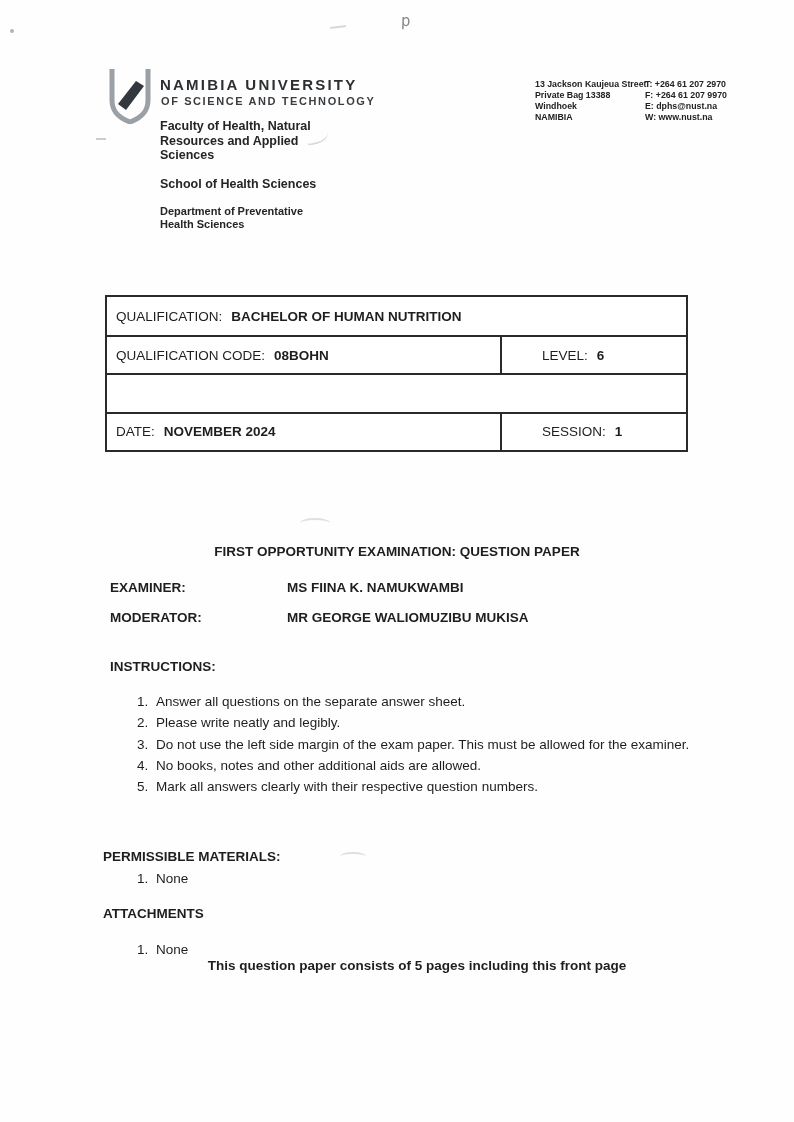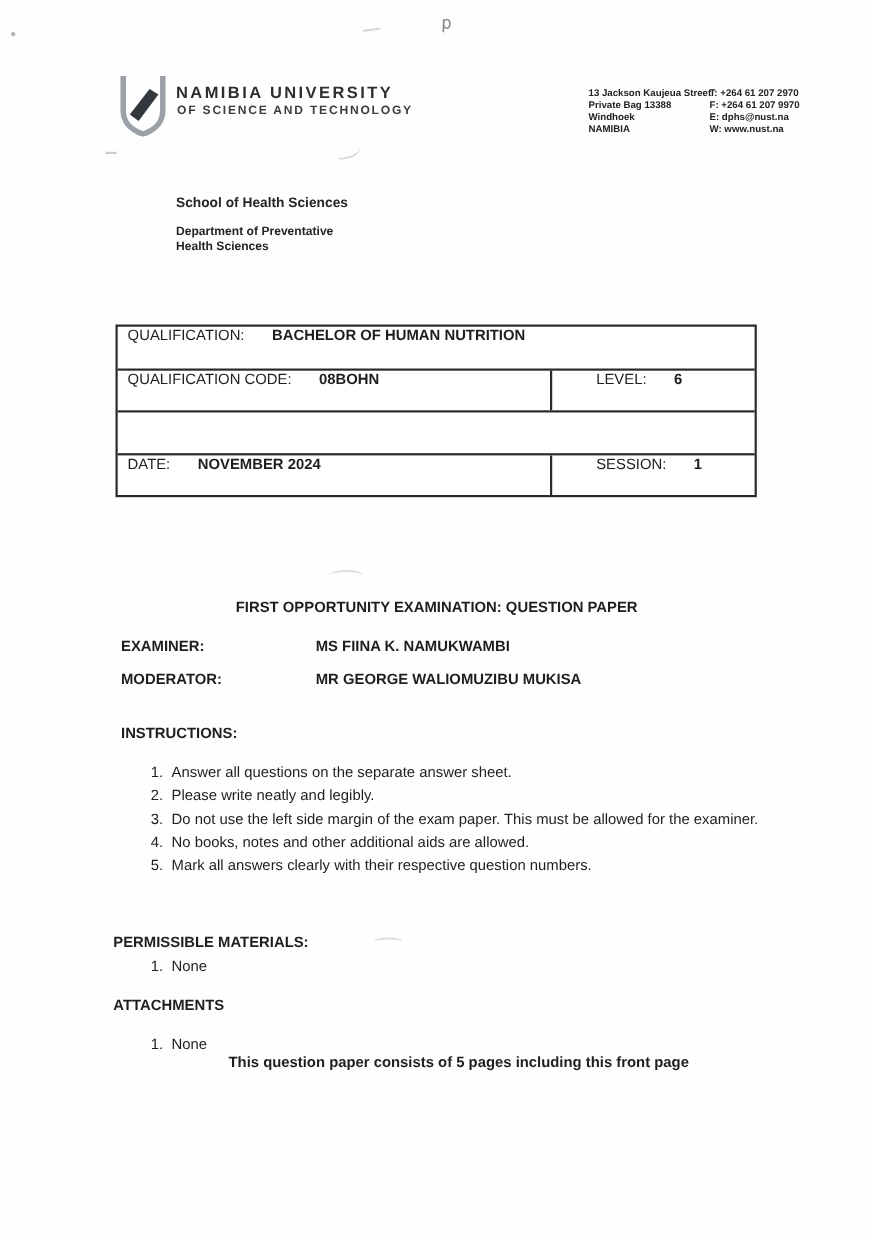--- a/index.html
+++ b/index.html
@@ -63,21 +63,21 @@
 
   
   .info-table{
     left:105px;top:295px;width:583px;
     border:2px solid #2a2a2a;
     box-sizing:border-box;
     background:#fff;
   }
   .it-row{display:flex;height:38.2px;border-top:2px solid #2a2a2a;box-sizing:border-box;}
   .it-row:first-child{border-top:none;}
-  .it-cell{display:flex;align-items:flex-start;padding-left:9px;box-sizing:border-box;font-size:13.5px;gap:16px;}
+  .it-cell{display:flex;align-items:center;padding-left:9px;box-sizing:border-box;font-size:13.5px;}
   .it-cell .lbl{white-space:pre;}
   .it-cell .val{font-weight:bold;margin-left:9px;white-space:pre;}
   .it-cell.c-left{width:395px;border-right:2px solid #2a2a2a;}
   .it-cell.c-right{flex:1;padding-left:40px;}
   .it-cell.c-full{flex:1;}
 
   
   .exam-title{
     left:0;top:544px;width:794px;
     text-align:center;
@@ -125,20 +125,25 @@
   <div class="abs logo-mark">
     <svg width="52" height="58" viewBox="0 0 52 58">
       <path d="M8 3 V34 C8 46 15 52 26 56 C37 52 44 46 44 34 V3" fill="none" stroke="#9aa0a5" stroke-width="5"></path>
       <polygon points="14,38 32,15 40,20 22,44" fill="#32383d"></polygon>
     </svg>
   </div>
 
   <div class="abs uni-name">NAMIBIA UNIVERSITY</div>
   <div class="abs uni-sub">OF SCIENCE AND TECHNOLOGY</div>
 
+  <div class="abs faculty">
+    <div>Faculty of Health, Natural</div>
+    <div>Resources and Applied</div>
+    <div>Sciences</div>
+  </div>
 
   <div class="abs school">School of Health Sciences</div>
 
   <div class="abs dept">
     <div>Department of Preventative</div>
     <div>Health Sciences</div>
   </div>
 
   <div class="abs addr">
     <div>13 Jackson Kaujeua Street</div>

